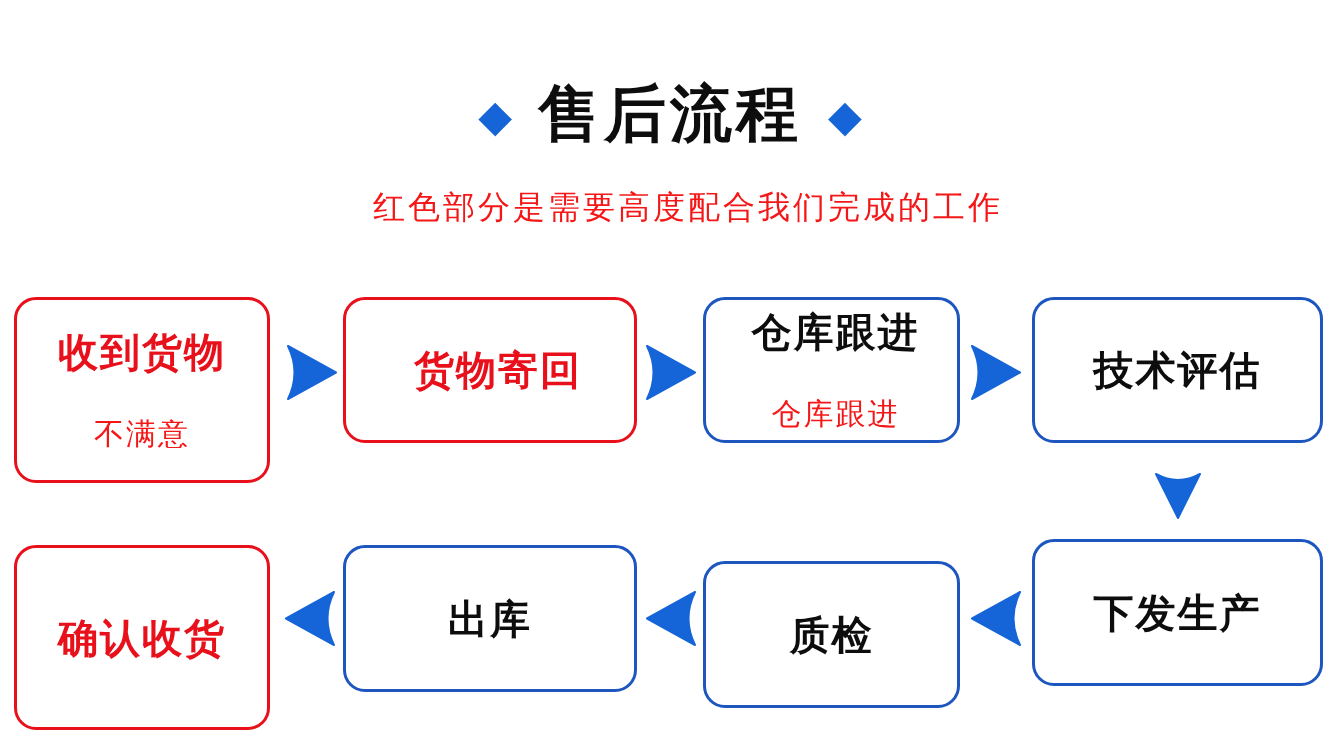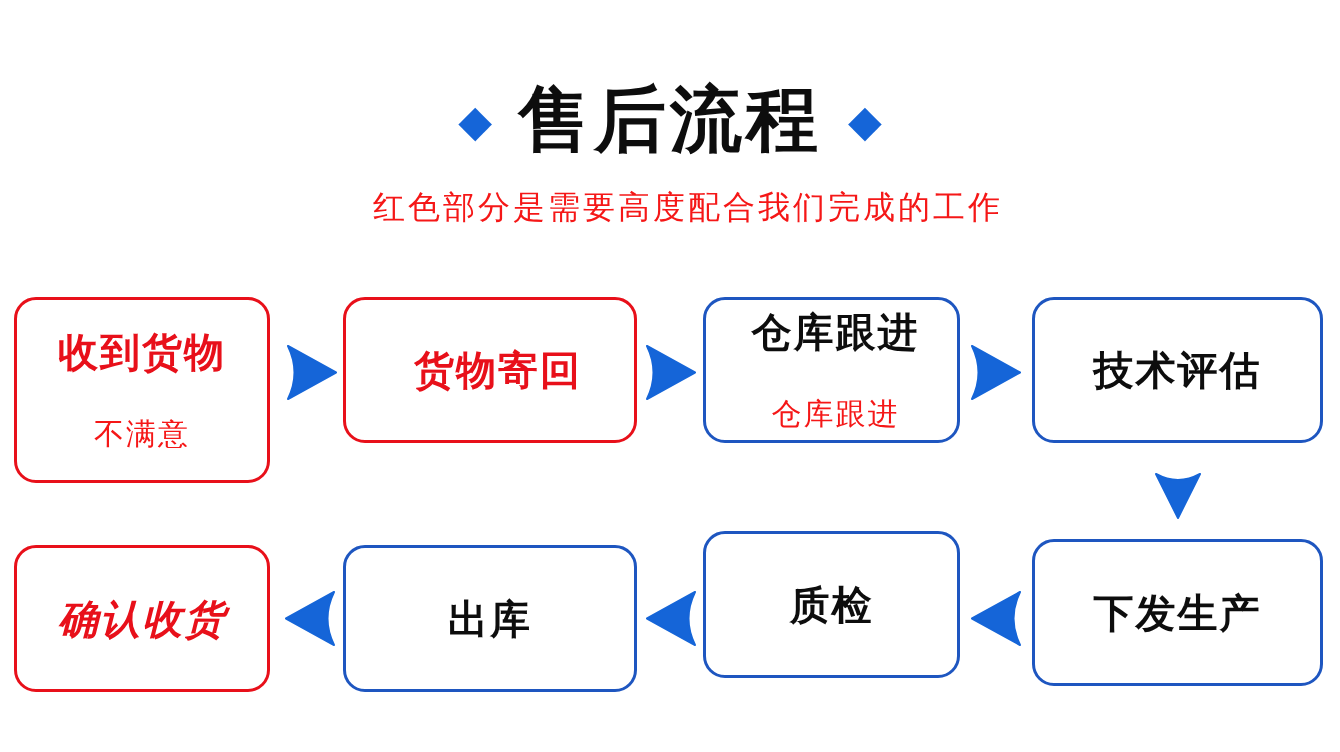--- a/index.html
+++ b/index.html
@@ -28,21 +28,21 @@
   }
   .diamond {
     color: #1565d8;
     font-size: 44px;
     line-height: 1;
     transform: translateY(2px);
   }
   .title-text {
     margin: 0;
     color: #0d0d0d;
-    font-size: 72px;
+    font-size: 62px;
     line-height: 1.15;
     font-weight: 900;
     letter-spacing: 4px;
   }
   .subtitle {
     position: absolute;
     top: 186px;
     left: 0;
     width: 100%;
     margin: 0;
@@ -115,29 +115,29 @@
 
   <div class="box box--blue" style="left:703px; top:297px; width:257px; height:146px;padding-left:8px;">
     <div class="box-title t-black">仓库跟进</div>
     <div class="box-sub t-red2">仓库跟进</div>
   </div>
 
   <div class="box box--blue" style="left:1032px; top:297px; width:291px; height:146px;">
     <div class="box-title t-black">技术评估</div>
   </div>
 
-  <div class="box box--red" style="left:14px; top:545px; width:256px; height:147px;font-style:italic;">
+  <div class="box box--red" style="left:14px; top:545px; width:256px; height:185px;">
     <div class="box-title t-red">确认收货</div>
   </div>
 
   <div class="box box--blue" style="left:343px; top:545px; width:294px; height:147px;">
     <div class="box-title t-black">出库</div>
   </div>
 
-  <div class="box box--blue" style="left:703px; top:531px; width:257px; height:147px;">
+  <div class="box box--blue" style="left:703px; top:561px; width:257px; height:147px;">
     <div class="box-title t-black">质检</div>
   </div>
 
   <div class="box box--blue" style="left:1032px; top:539px; width:291px; height:147px;">
     <div class="box-title t-black">下发生产</div>
   </div>
 
   <span class="arrow" style="left:287px; top:345px;">
     <svg width="50" height="55" viewBox="0 0 50 55">
       <path d="M1,1 L49,27.5 L1,54 Q14,27.5 1,1 Z" fill="#1565d8" stroke="#1565d8" stroke-width="2" stroke-linejoin="round"></path>

